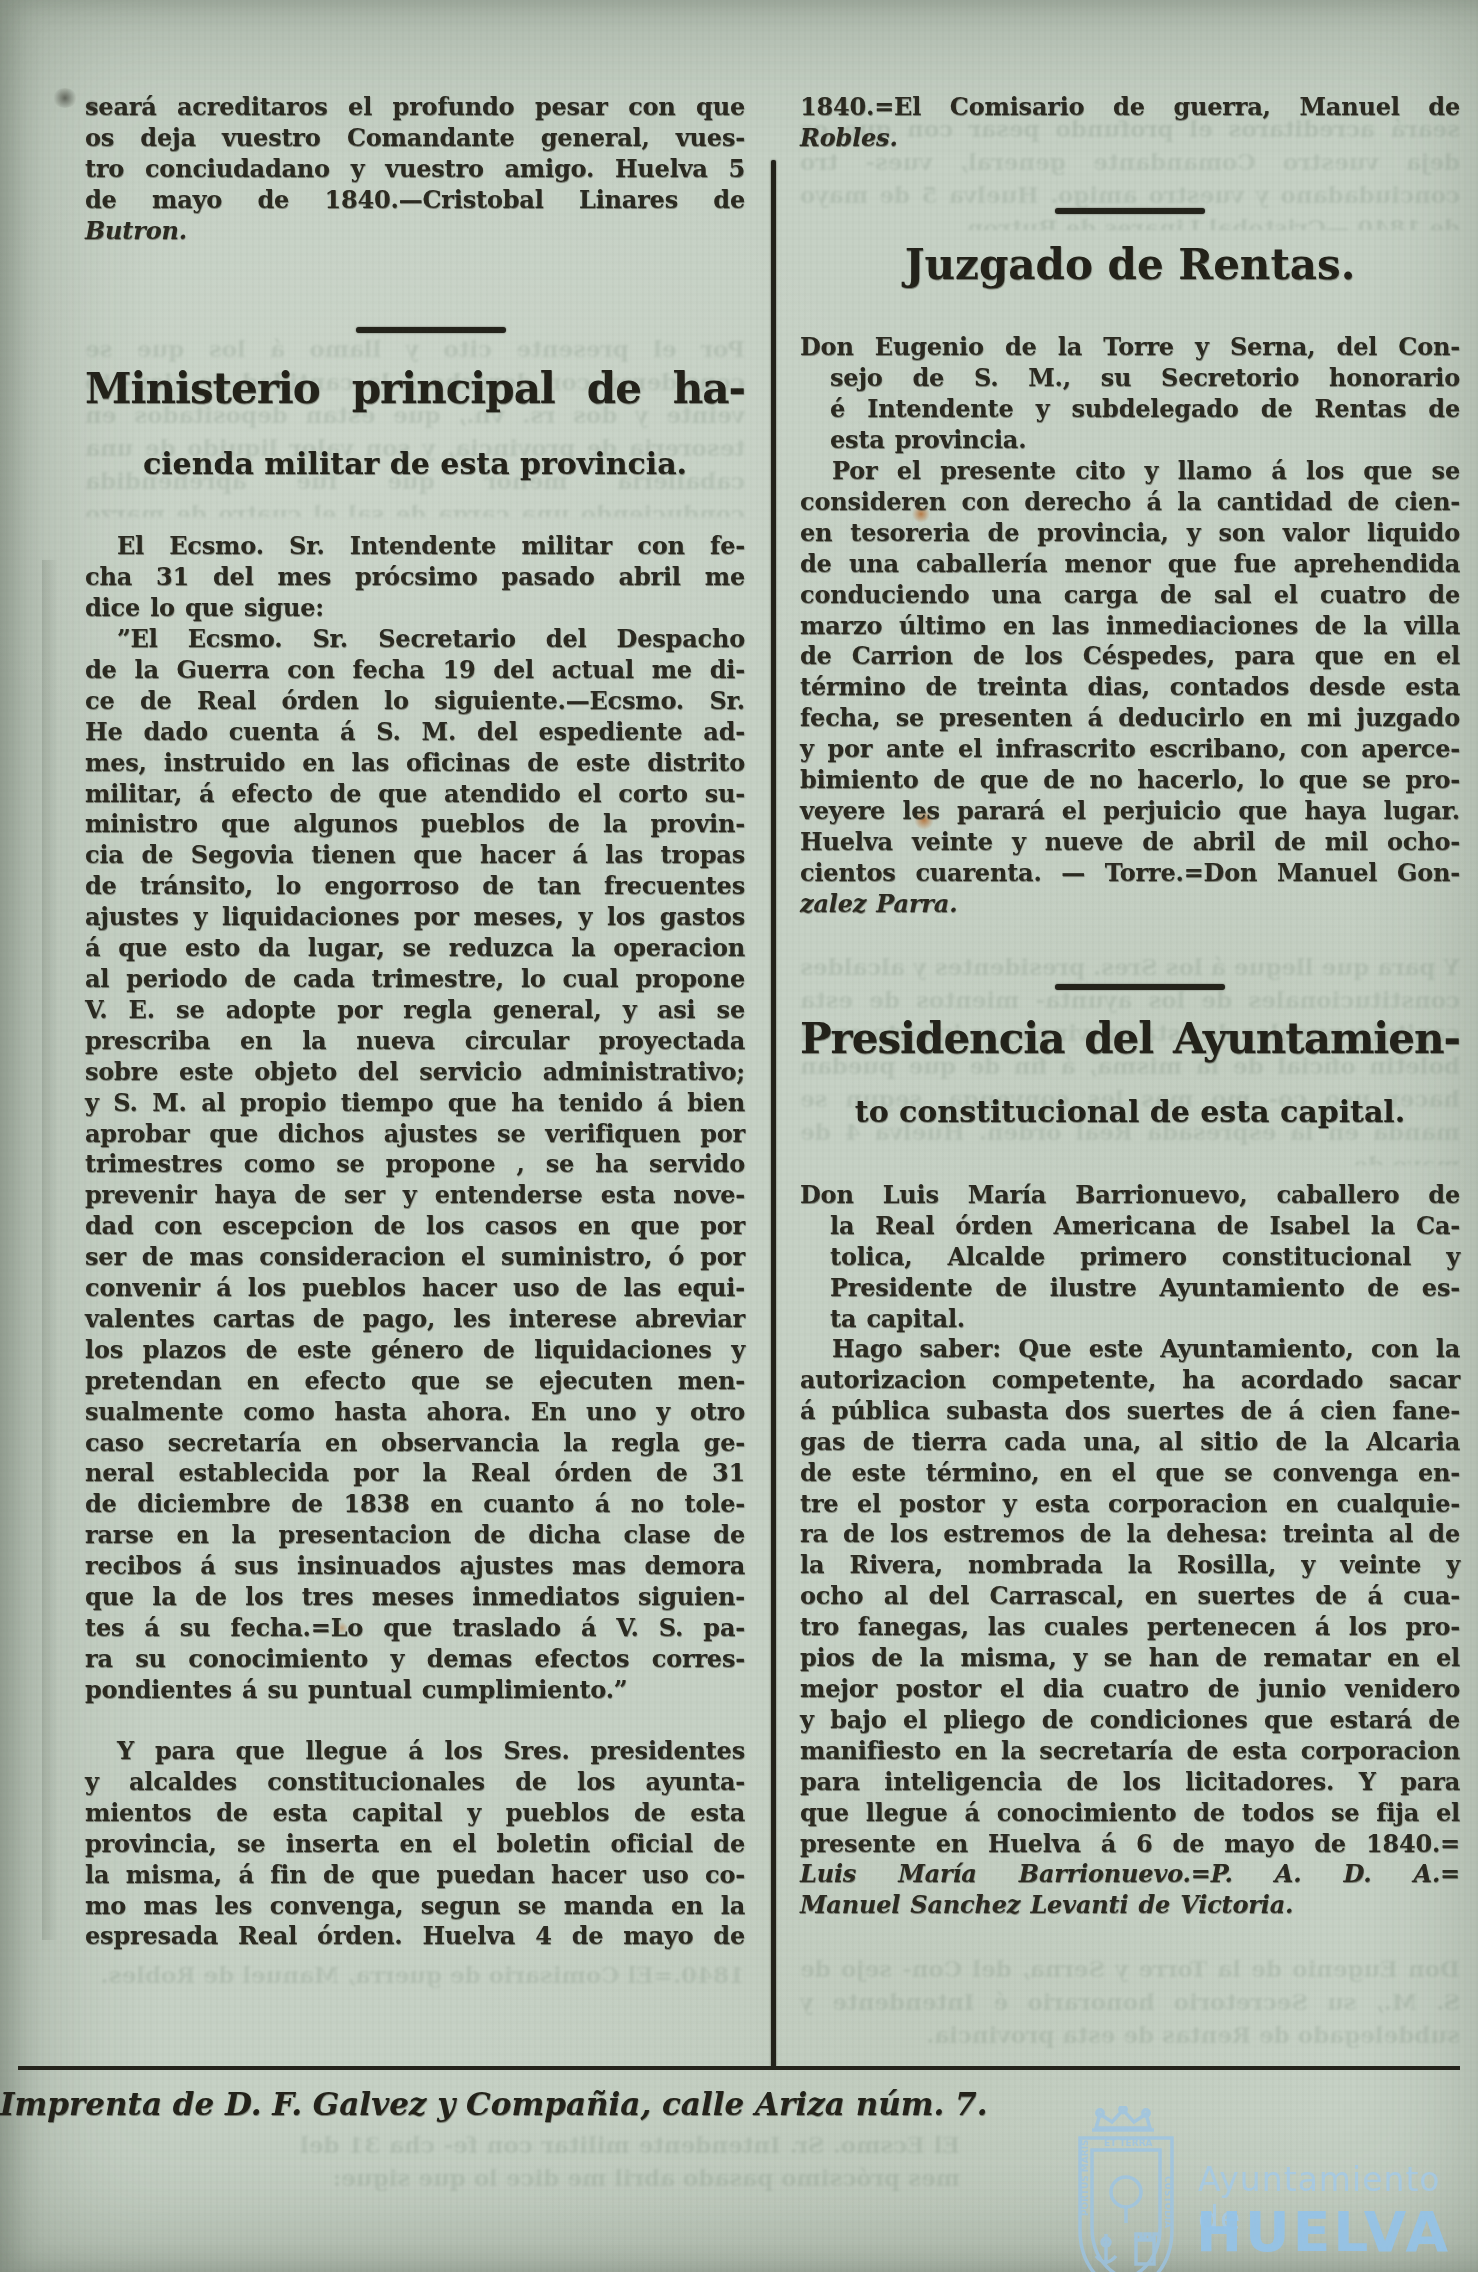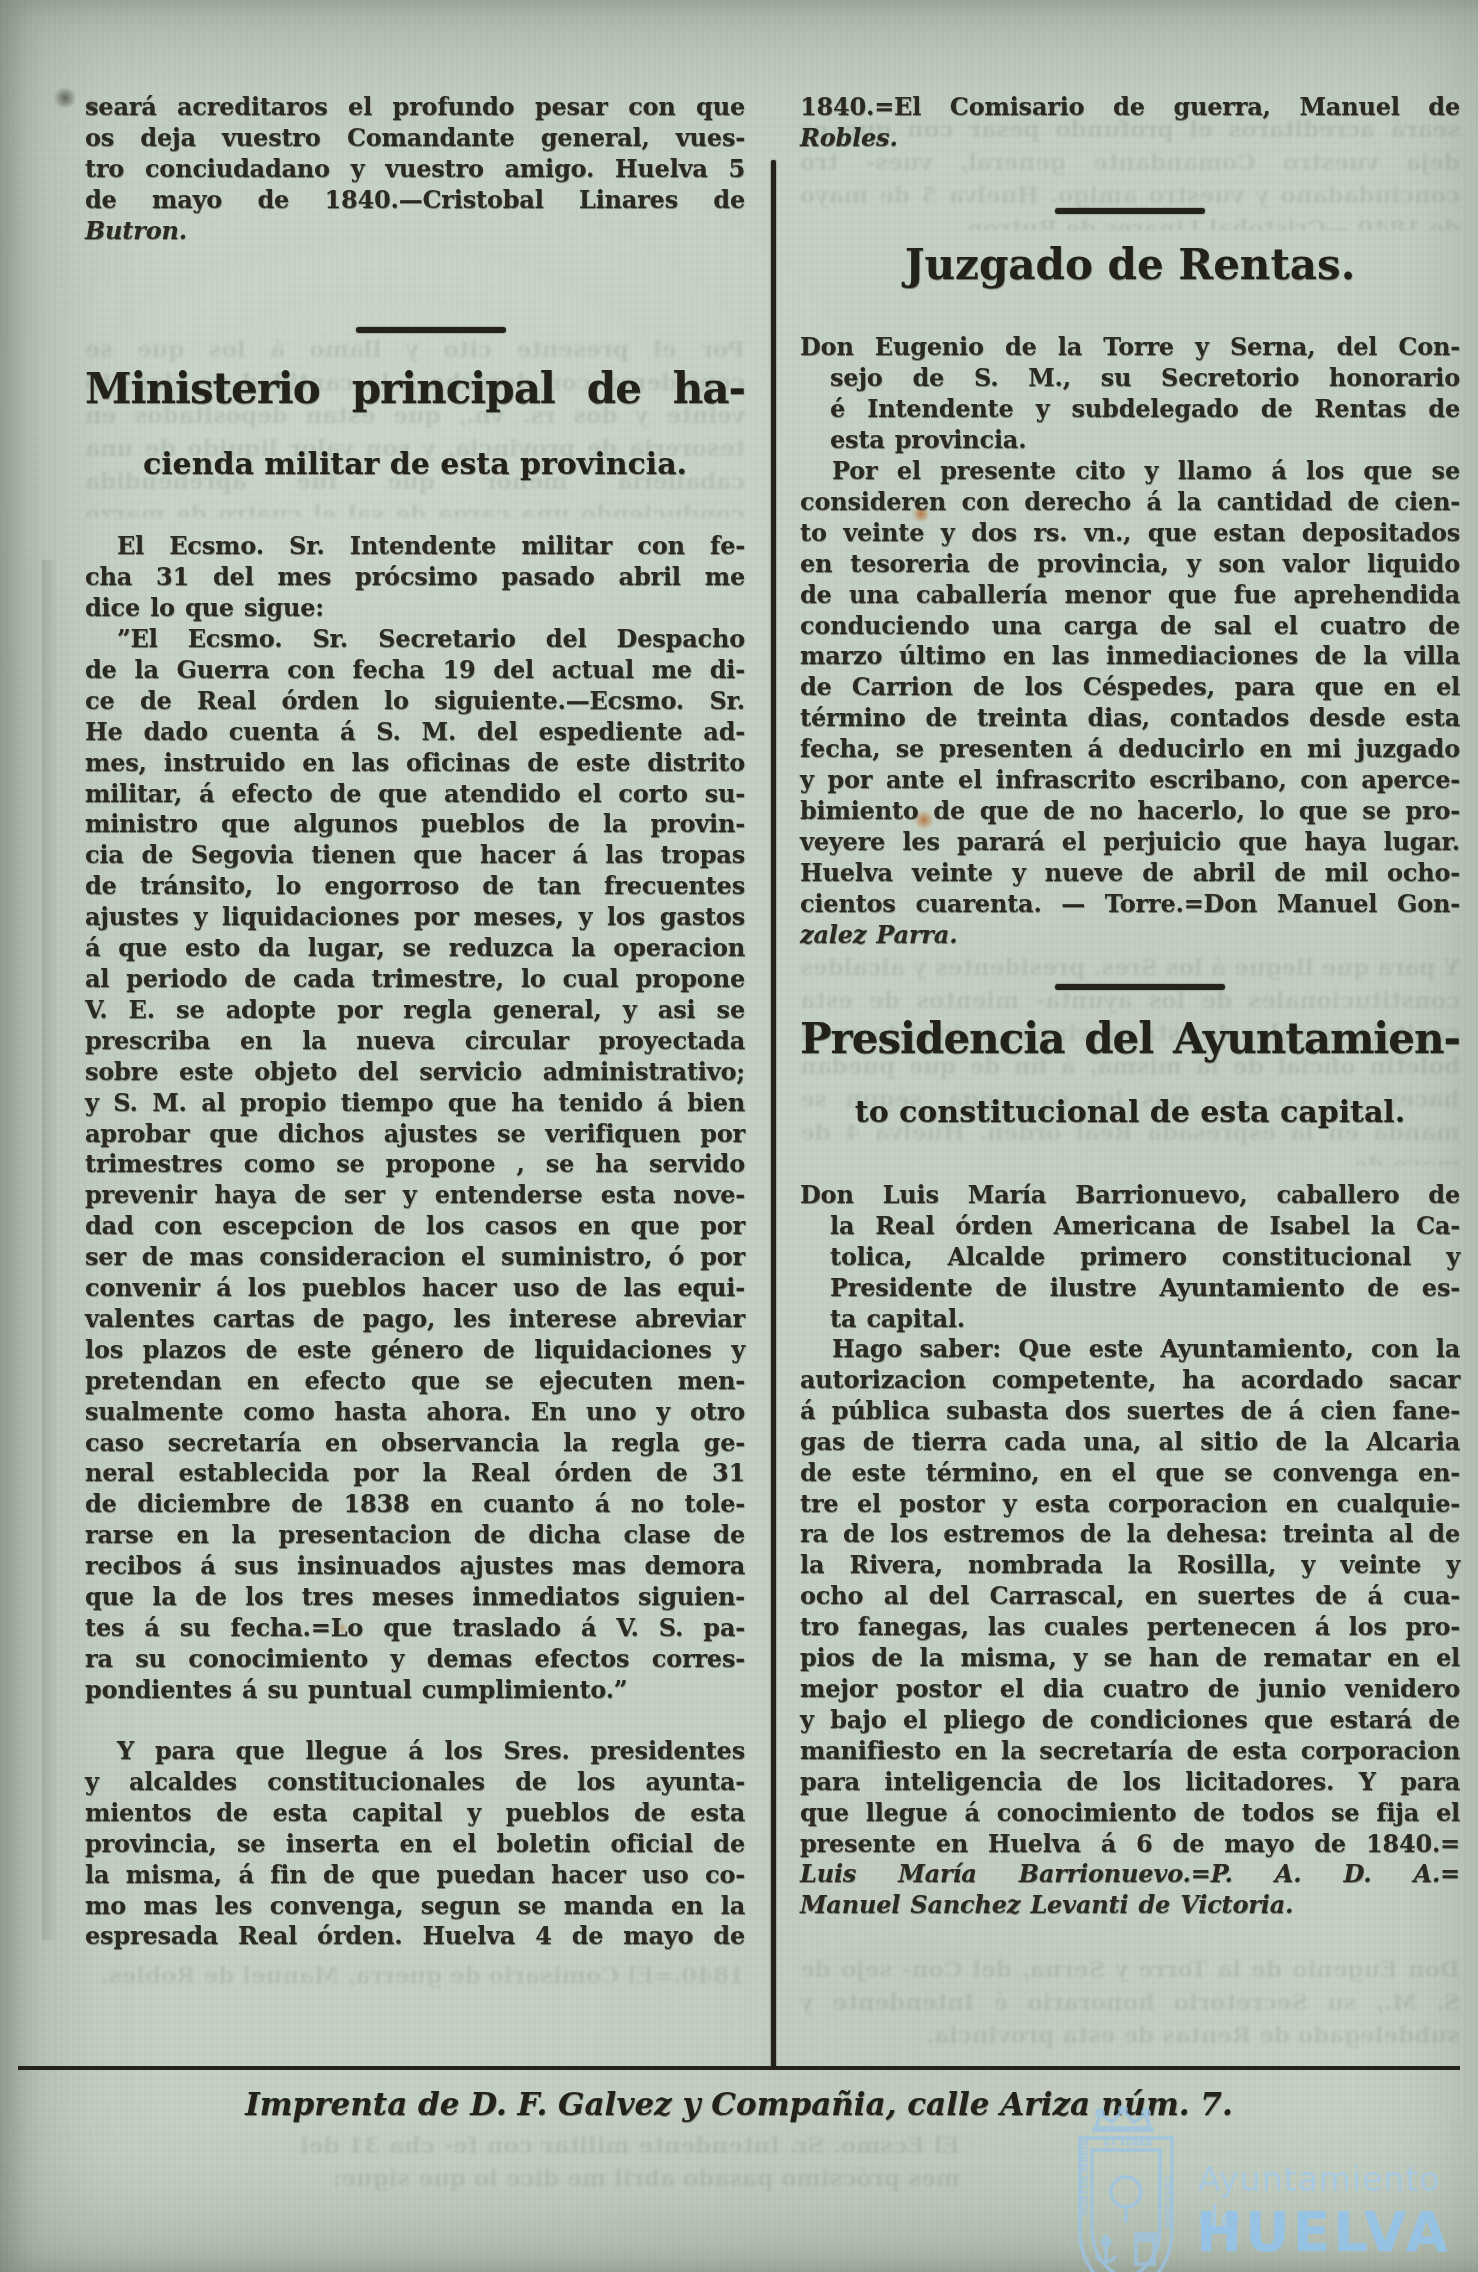--- a/index.html
+++ b/index.html
@@ -40,21 +40,21 @@
   .ghost{
     z-index:1;color:#49604e;opacity:.14;
     transform:scaleX(-1);filter:blur(1.3px);
     font-size:23px;line-height:33px;text-align:justify;
     overflow:hidden;font-weight:700;
   }
   .speck{border-radius:50%;z-index:2;background:radial-gradient(circle, rgba(176,94,28,.75), rgba(176,94,28,0) 70%);}
   #divider{left:771px;top:160px;width:5px;height:1908px;background:#23221a;z-index:3;border-radius:2px;box-shadow:0 0 2px rgba(35,34,26,.7);}
   #footer-rule{left:18px;top:2066px;width:1442px;height:4px;background:#23221a;z-index:3;}
   #footer-text{
-    left:0;top:2086px;width:1478px;text-align:center;
+    left:0;top:2086px;width:1478px;text-align:left;
     font-style:italic;font-size:31px;z-index:3;color:#23221a;
     text-shadow:0.5px 0.6px 0.8px rgba(35,33,25,.5);
   }
   #watermark{left:1060px;top:2100px;width:418px;height:172px;z-index:4;font-family:"DejaVu Sans","Liberation Sans",sans-serif;}
   #wm-line1{position:absolute;left:138px;top:60px;font-size:33px;font-weight:400;color:rgba(163,201,230,.85);letter-spacing:1px;}
   #wm-line2{position:absolute;left:136px;top:100px;font-size:55px;font-weight:800;color:rgba(148,194,231,.92);letter-spacing:3px;}
   #crest{position:absolute;left:8px;top:6px;}
   .corner-smudge{z-index:2;background:radial-gradient(circle, rgba(40,40,32,.6), rgba(40,40,32,0) 70%);border-radius:50%;}
   #left-edge-band{left:42px;top:560px;width:16px;height:1380px;background:linear-gradient(90deg, rgba(40,48,36,.14), rgba(40,48,36,0));z-index:2;}
 </style>
@@ -158,21 +158,20 @@
   <div class="abs textblock p-hang" style="left:800px;top:332px;width:660px;">
       <div class="line first">Don Eugenio de la Torre y Serna, del Con-</div>
       <div class="line">sejo de S. M., su Secretorio honorario</div>
       <div class="line">é Intendente y subdelegado de Rentas de</div>
       <div class="line ragged">esta provincia.</div>
     </div>
 
   <div class="abs textblock p-indent" style="left:800px;top:456px;width:660px;">
       <div class="line first">Por el presente cito y llamo á los que se</div>
       <div class="line">consideren con derecho á la cantidad de cien-</div>
-      <div class="line">to veinte y dos rs. vn., que estan depositados</div>
       <div class="line">en tesoreria de provincia, y son valor liquido</div>
       <div class="line">de una caballería menor que fue aprehendida</div>
       <div class="line">conduciendo una carga de sal el cuatro de</div>
       <div class="line">marzo último en las inmediaciones de la villa</div>
       <div class="line">de Carrion de los Céspedes, para que en el</div>
       <div class="line">término de treinta dias, contados desde esta</div>
       <div class="line">fecha, se presenten á deducirlo en mi juzgado</div>
       <div class="line">y por ante el infrascrito escribano, con aperce-</div>
       <div class="line">bimiento de que de no hacerlo, lo que se pro-</div>
       <div class="line">veyere les parará el perjuicio que haya lugar.</div>

